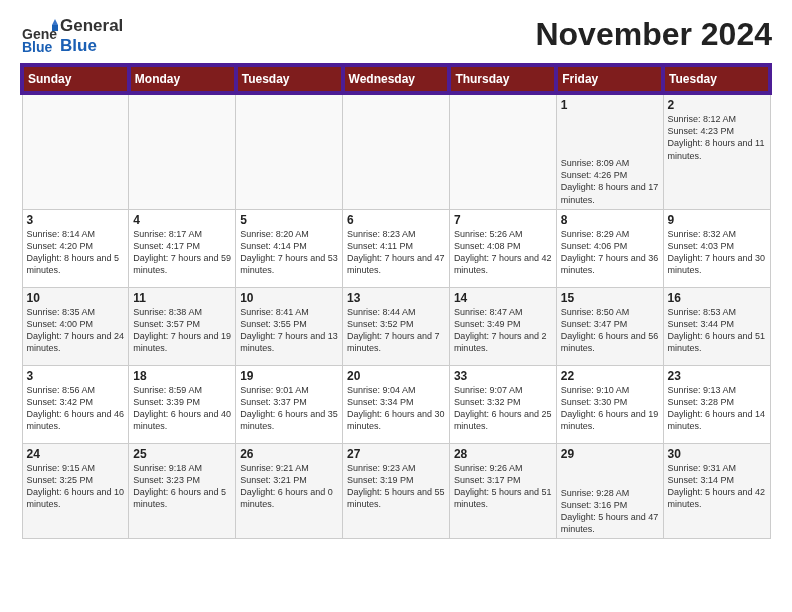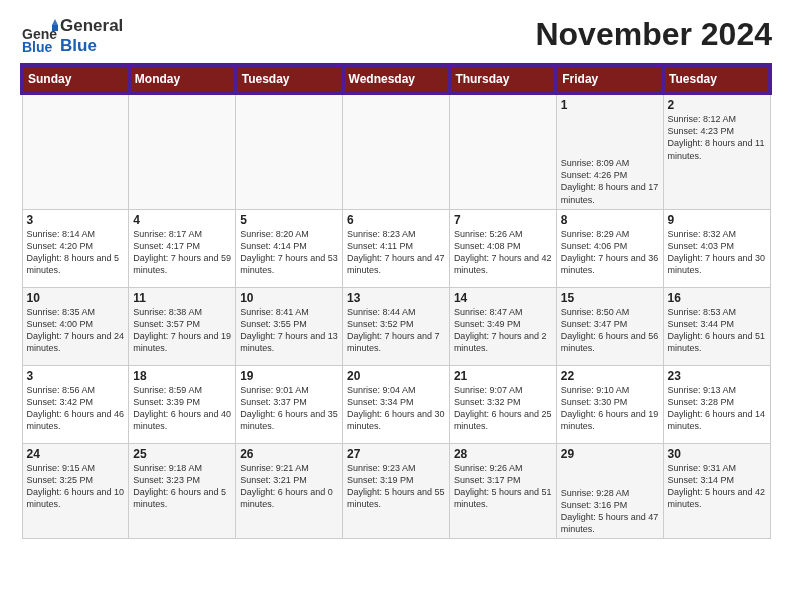--- a/index.html
+++ b/index.html
@@ -249,21 +249,21 @@
 Sunset: 3:37 PM
 Daylight: 6 hours and 35 minutes.</div>
           </td>
           <td>
             <span class="day-num">20</span>
             <div class="day-info" style="white-space: pre-line;">Sunrise: 9:04 AM
 Sunset: 3:34 PM
 Daylight: 6 hours and 30 minutes.</div>
           </td>
           <td>
-            <span class="day-num">21</span>
+            <span class="day-num">33</span>
             <div class="day-info" style="white-space: pre-line;">Sunrise: 9:07 AM
 Sunset: 3:32 PM
 Daylight: 6 hours and 25 minutes.</div>
           </td>
           <td>
             <span class="day-num">22</span>
             <div class="day-info" style="white-space: pre-line;">Sunrise: 9:10 AM
 Sunset: 3:30 PM
 Daylight: 6 hours and 19 minutes.</div>
           </td>

